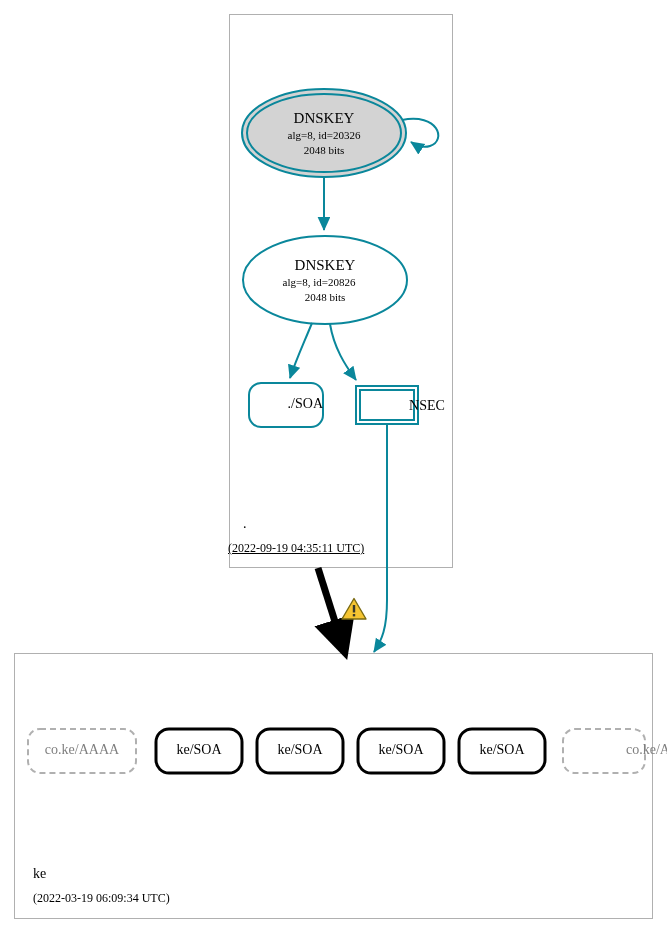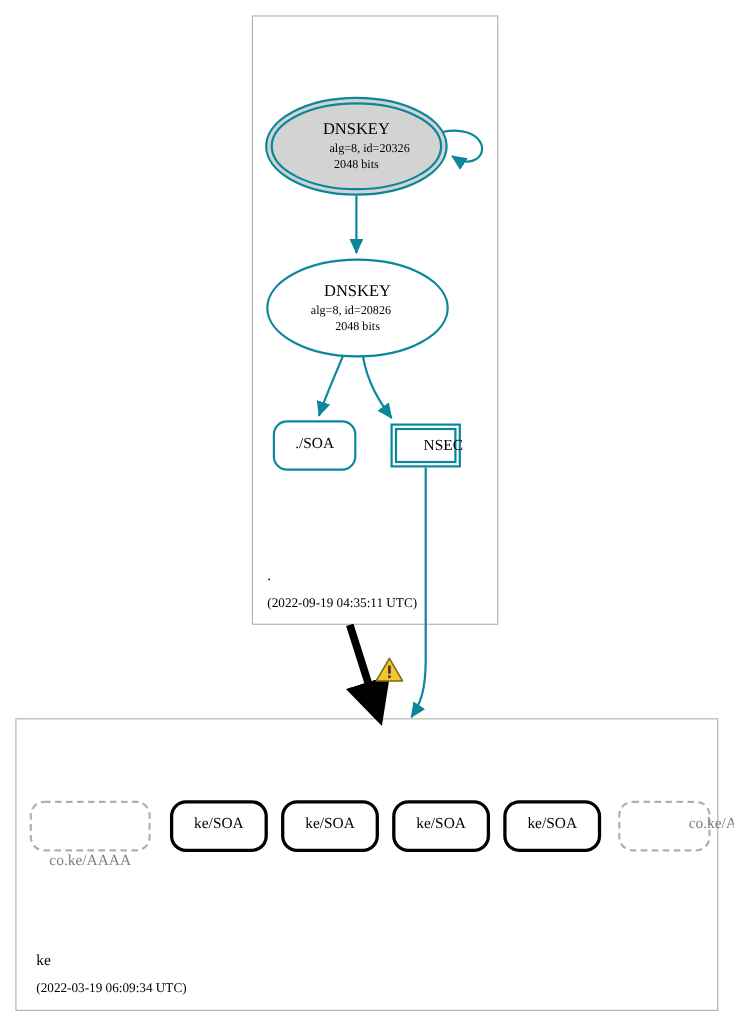--- a/index.html
+++ b/index.html
@@ -167,35 +167,35 @@
     </g>
   </svg>
 
   <svg class="warn-icon" viewBox="0 0 26 24">
     <path d="M13,1.5 L25,22 L1,22 Z" fill="#f5c431" stroke="#7a6a12" stroke-width="1.4" stroke-linejoin="round"></path>
     <rect x="11.8" y="8" width="2.4" height="7.5" fill="#3a3a2a"></rect>
     <rect x="11.8" y="17" width="2.4" height="2.4" fill="#3a3a2a"></rect>
   </svg>
 
   <div class="node-text dnskey-title" style="left:244px; top:110px; width:160px;">DNSKEY</div>
-  <div class="node-text dnskey-sub" style="left:256px; top:129px; width:160px;">alg=8, id=20326</div>
+  <div class="node-text dnskey-sub" style="left:244px; top:129px; width:160px;">alg=8, id=20326</div>
   <div class="node-text dnskey-sub" style="left:244px; top:144px; width:160px;">2048 bits</div>
 
   <div class="node-text dnskey-title" style="left:245px; top:257px; width:160px;">DNSKEY</div>
   <div class="node-text dnskey-sub" style="left:245px; top:276px; width:148px;">alg=8, id=20826</div>
   <div class="node-text dnskey-sub" style="left:245px; top:291px; width:160px;">2048 bits</div>
 
-  <div class="node-text rr-label" style="left:249px; top:396px; width:74px;">./SOA</div>
-
-  <div class="node-text rr-label" style="left:372px; top:398px; width:62px;">NSEC</div>
+  <div class="node-text rr-label" style="left:249px; top:396px; width:74px;text-align:right;">./SOA</div>
+
+  <div class="node-text rr-label" style="left:360px; top:398px; width:62px;padding-left:36px;">NSEC</div>
 
   <div class="zone-label zone-name" style="left:243px; top:516px;">.</div>
-  <div class="zone-label zone-time" style="left:243px; top:541px;">(2022-09-19 04:35:11 UTC)</div>
-
-  <div class="node-text ds-label" style="left:28px; top:742px; width:108px;margin-top:33px;">co.ke/AAAA</div>
+  <div class="zone-label zone-time" style="left:228px; top:541px;text-decoration:underline;">(2022-09-19 04:35:11 UTC)</div>
+
+  <div class="node-text ds-label" style="left:28px; top:742px; width:108px;">co.ke/AAAA</div>
   <div class="node-text rr-label" style="left:156px; top:742px; width:86px;">ke/SOA</div>
   <div class="node-text rr-label" style="left:257px; top:742px; width:86px;">ke/SOA</div>
   <div class="node-text rr-label" style="left:358px; top:742px; width:86px;">ke/SOA</div>
   <div class="node-text rr-label" style="left:459px; top:742px; width:86px;">ke/SOA</div>
   <div class="node-text ds-label" style="left:563px; top:742px; width:82px;margin-left:44px;">co.ke/A</div>
 
   <div class="zone-label zone-name" style="left:33px; top:866px;">ke</div>
   <div class="zone-label zone-time" style="left:33px; top:891px;">(2022-03-19 06:09:34 UTC)</div>
 
 </div>

